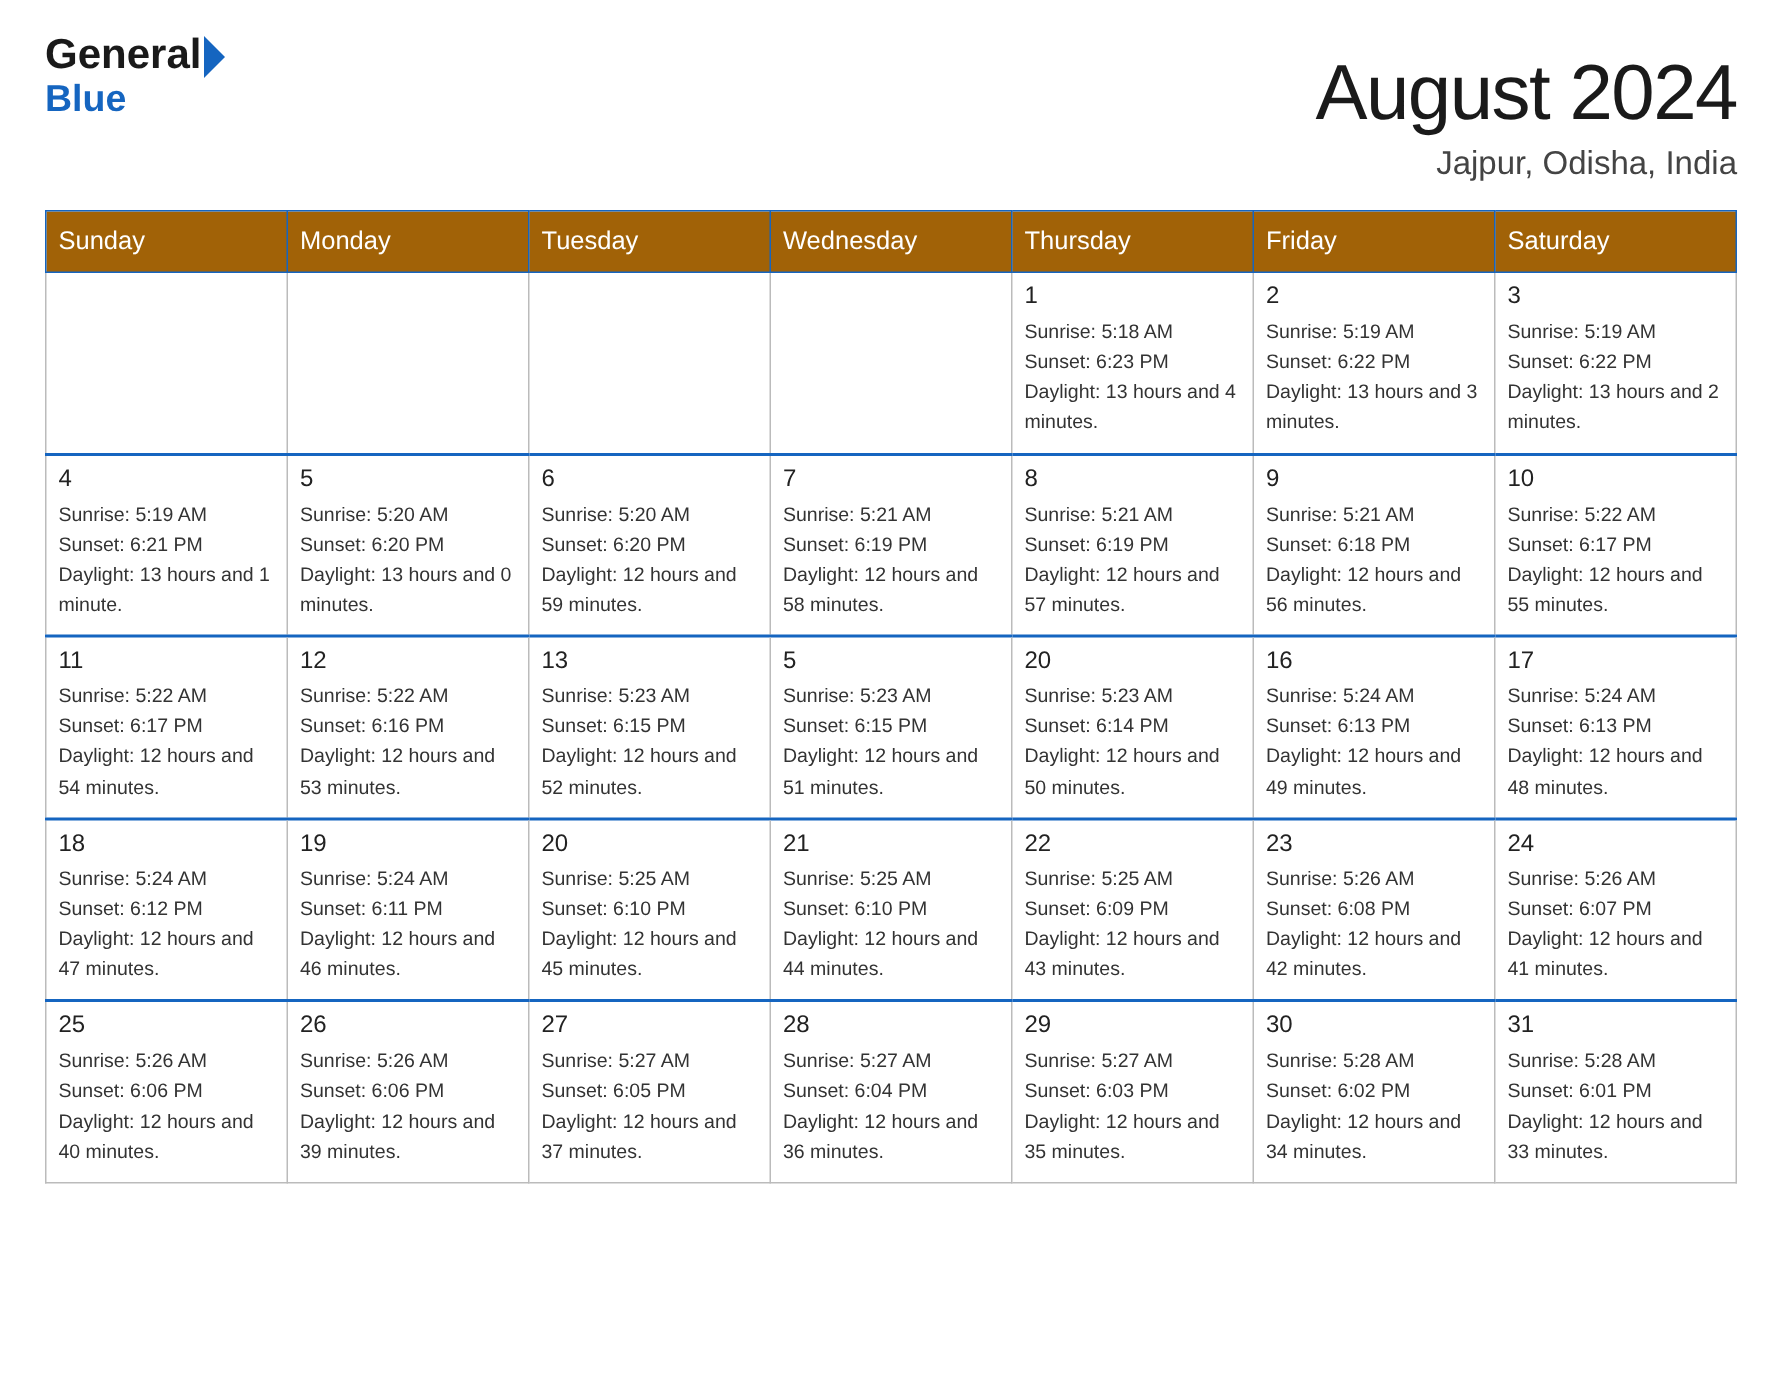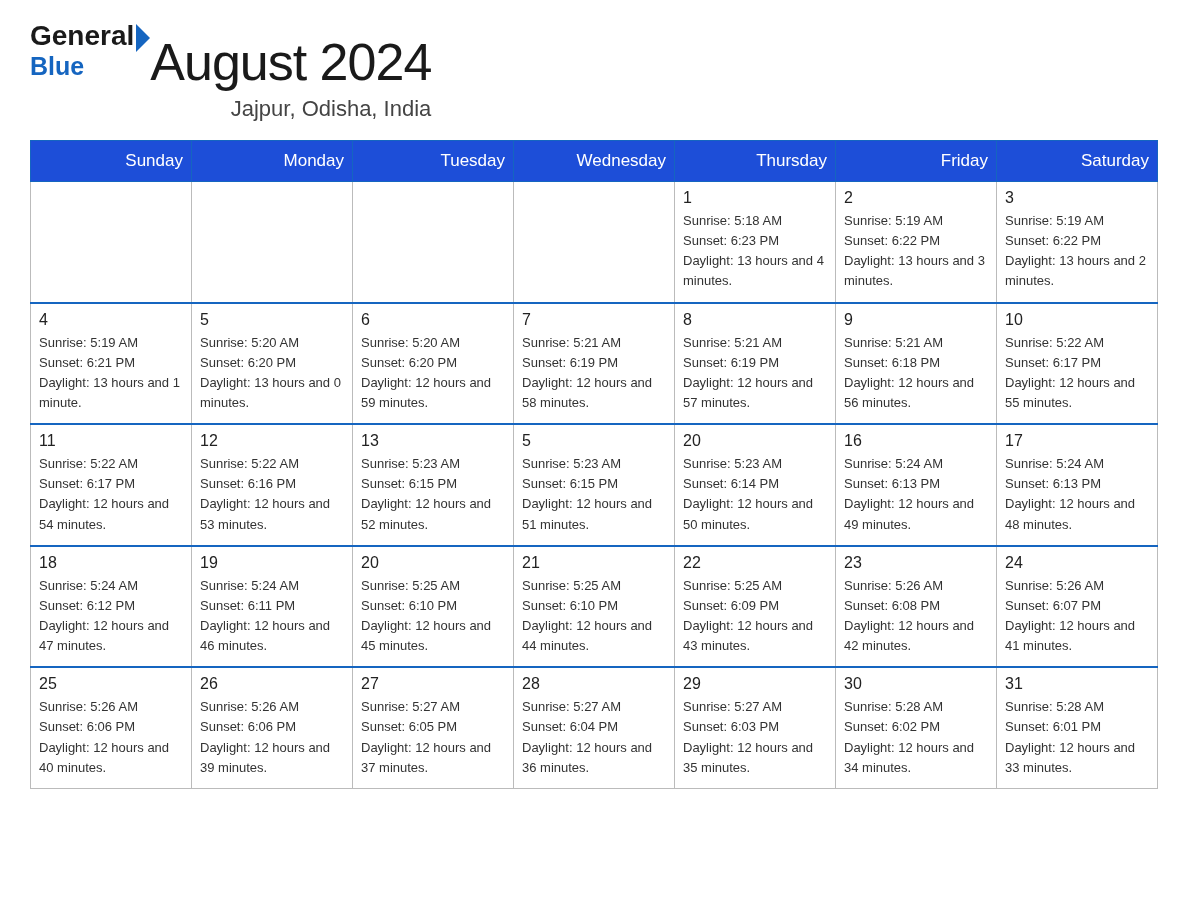--- a/index.html
+++ b/index.html
@@ -5,21 +5,21 @@
     * { margin: 0; padding: 0; box-sizing: border-box; }
     body {
       font-family: Arial, Helvetica, sans-serif;
       background: #fff;
       width: 1188px;
       min-height: 918px;
       padding: 20px 30px 30px 30px;
     }
     .header {
       display: flex;
-      justify-content: flex-start;
+      justify-content: space-between;
       align-items: flex-start;
       margin-bottom: 18px;
     }
     .logo-text-general {
       font-size: 28px;
       font-weight: bold;
       color: #1a1a1a;
       font-family: Arial, sans-serif;
     }
     .logo-text-blue {
@@ -60,26 +60,26 @@
       font-size: 22px;
       color: #444;
       margin-top: 4px;
     }
     table {
       width: 100%;
       border-collapse: collapse;
       table-layout: fixed;
     }
     thead tr th {
-      background-color: #1d4ed8;
+      background-color: #a16207;
       color: #fff;
       font-size: 17px;
       font-weight: normal;
       padding: 10px 8px;
-      text-align: right;
+      text-align: left;
       border: 1px solid #1565c0;
     }
     tbody tr td {
       border: 1px solid #bbb;
       vertical-align: top;
       padding: 7px 8px 10px 8px;
       min-height: 90px;
       height: 120px;
     }
     tbody tr td.empty {

